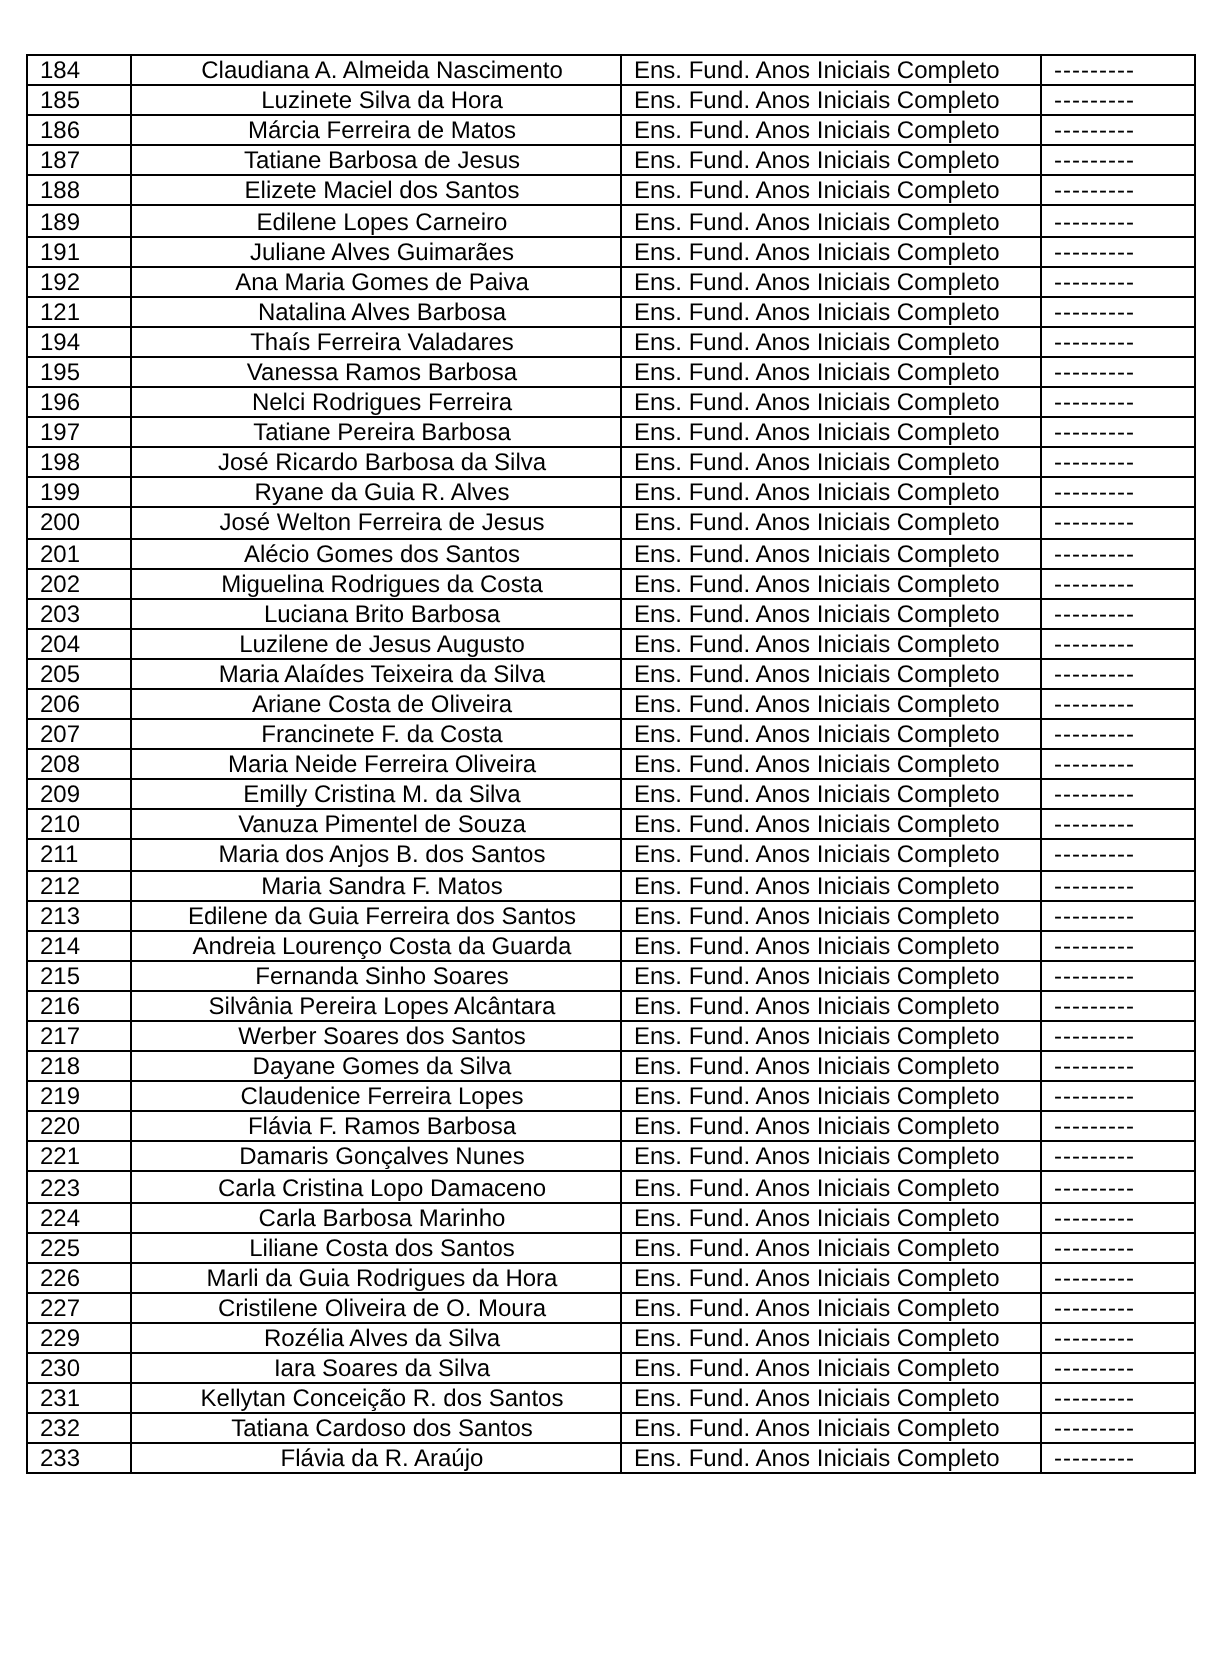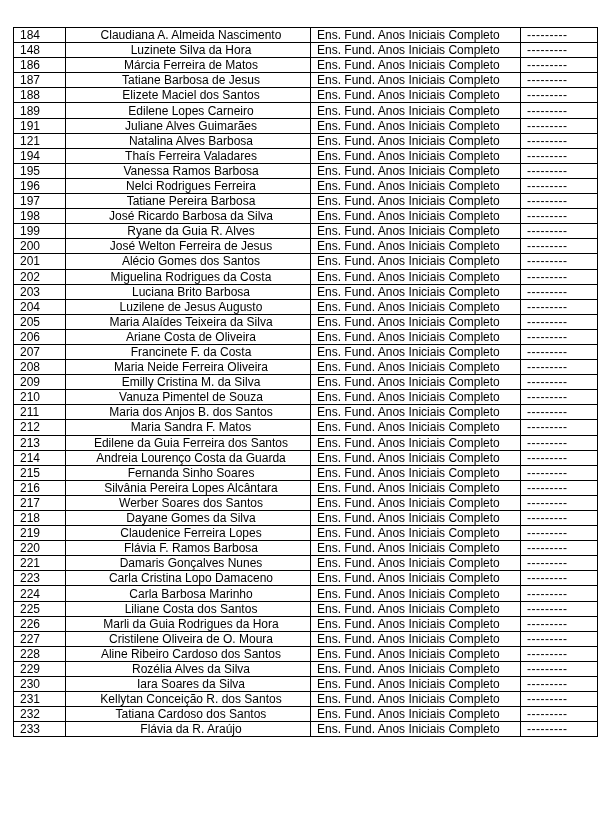--- a/index.html
+++ b/index.html
@@ -46,21 +46,21 @@
 <div class="page">
   <table class="records">
     <tbody>
         <tr>
           <td class="c-num">184</td>
           <td class="c-name">Claudiana A. Almeida Nascimento</td>
           <td class="c-edu">Ens. Fund. Anos Iniciais Completo</td>
           <td class="c-status">---------</td>
         </tr>
         <tr>
-          <td class="c-num">148</td>
+          <td class="c-num">185</td>
           <td class="c-name">Luzinete Silva da Hora</td>
           <td class="c-edu">Ens. Fund. Anos Iniciais Completo</td>
           <td class="c-status">---------</td>
         </tr>
         <tr>
           <td class="c-num">186</td>
           <td class="c-name">Márcia Ferreira de Matos</td>
           <td class="c-edu">Ens. Fund. Anos Iniciais Completo</td>
           <td class="c-status">---------</td>
         </tr>
@@ -82,20 +82,26 @@
           <td class="c-edu">Ens. Fund. Anos Iniciais Completo</td>
           <td class="c-status">---------</td>
         </tr>
         <tr>
           <td class="c-num">191</td>
           <td class="c-name">Juliane Alves Guimarães</td>
           <td class="c-edu">Ens. Fund. Anos Iniciais Completo</td>
           <td class="c-status">---------</td>
         </tr>
         <tr>
+          <td class="c-num">192</td>
+          <td class="c-name">Ana Maria Gomes de Paiva</td>
+          <td class="c-edu">Ens. Fund. Anos Iniciais Completo</td>
+          <td class="c-status">---------</td>
+        </tr>
+        <tr>
           <td class="c-num">121</td>
           <td class="c-name">Natalina Alves Barbosa</td>
           <td class="c-edu">Ens. Fund. Anos Iniciais Completo</td>
           <td class="c-status">---------</td>
         </tr>
         <tr>
           <td class="c-num">194</td>
           <td class="c-name">Thaís Ferreira Valadares</td>
           <td class="c-edu">Ens. Fund. Anos Iniciais Completo</td>
           <td class="c-status">---------</td>
@@ -282,26 +288,20 @@
         </tr>
         <tr>
           <td class="c-num">226</td>
           <td class="c-name">Marli da Guia Rodrigues da Hora</td>
           <td class="c-edu">Ens. Fund. Anos Iniciais Completo</td>
           <td class="c-status">---------</td>
         </tr>
         <tr>
           <td class="c-num">227</td>
           <td class="c-name">Cristilene Oliveira de O. Moura</td>
-          <td class="c-edu">Ens. Fund. Anos Iniciais Completo</td>
-          <td class="c-status">---------</td>
-        </tr>
-        <tr>
-          <td class="c-num">228</td>
-          <td class="c-name">Aline Ribeiro Cardoso dos Santos</td>
           <td class="c-edu">Ens. Fund. Anos Iniciais Completo</td>
           <td class="c-status">---------</td>
         </tr>
         <tr>
           <td class="c-num">229</td>
           <td class="c-name">Rozélia Alves da Silva</td>
           <td class="c-edu">Ens. Fund. Anos Iniciais Completo</td>
           <td class="c-status">---------</td>
         </tr>
         <tr>

